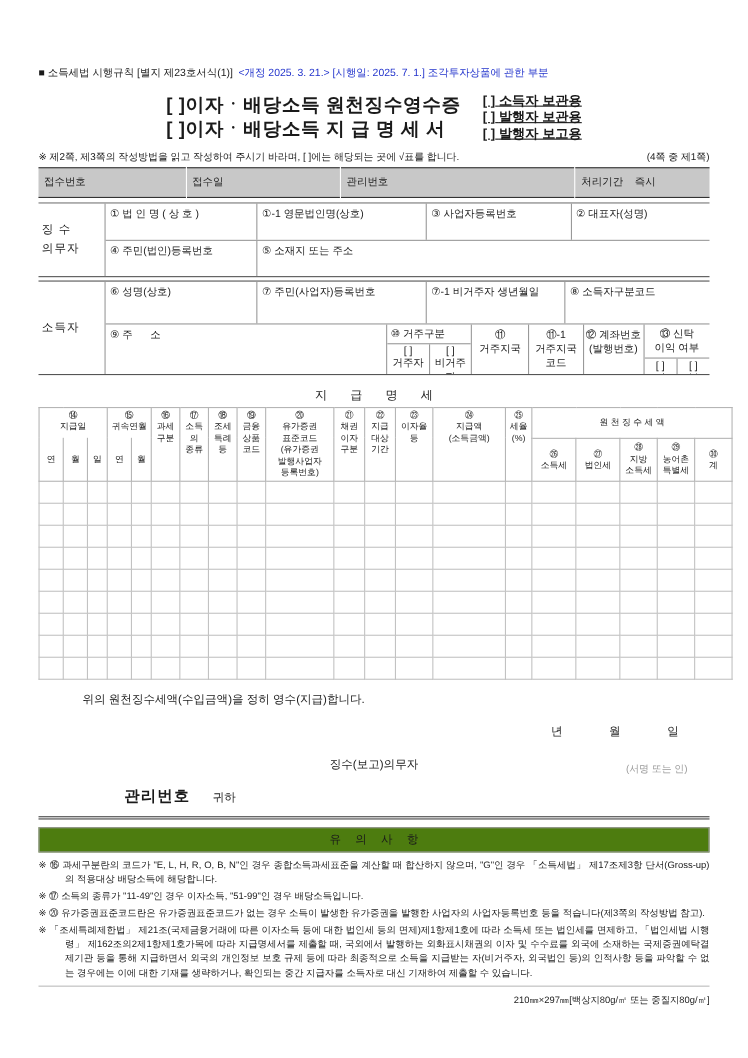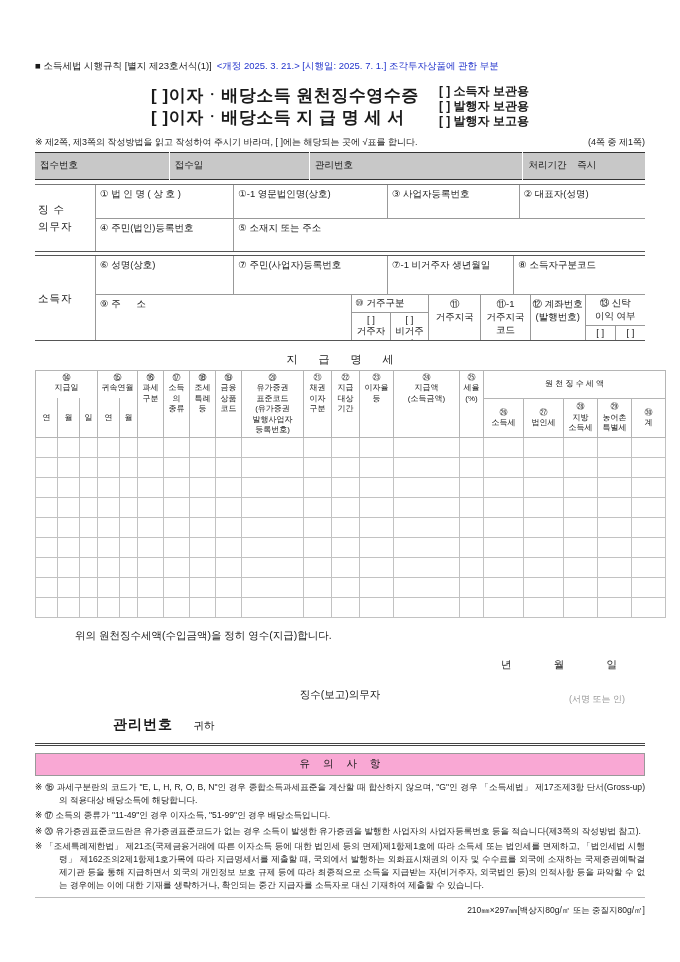--- a/index.html
+++ b/index.html
@@ -15,21 +15,21 @@
   .prelines { white-space: pre-line; }
 
   
   .meta-line { font-size: 9.5px; display: flex; gap: 5px; white-space: nowrap; }
   .meta-line .blue { color: #2233cc; }
 
   
   .title-block { display: flex; justify-content: center; align-items: flex-end; margin-top: 11px; }
   .titles { font-weight: bold; font-size: 17px; line-height: 1.3; letter-spacing: 0.5px; text-align: left; }
   .title-line { white-space: nowrap; }
-  .copies { font-weight: bold; font-size: 12px; line-height: 1.25; margin-left: 20px; white-space: nowrap; }
+  .copies { font-weight: bold; font-size: 12px; line-height: 1.25; margin-left: 20px; white-space: nowrap; text-decoration: underline; }
 
   .instruction-line { display: flex; justify-content: space-between; font-size: 9px; margin-top: 7px; }
 
   
   table.receipt-bar { width: 100%; border-collapse: collapse; margin-top: 3px;
     background: #c8c8c8; border-top: 1.5px solid #333; border-bottom: 1.5px solid #333;
     font-size: 9.5px; table-layout: fixed; }
   table.receipt-bar td { padding: 6px 5px 7px 5px; border-left: 1px solid #fff; vertical-align: top; }
   table.receipt-bar td:first-child { border-left: none; }
   .proc-value { margin-left: 8px; }
@@ -74,21 +74,21 @@
   .date-line span { margin-left: 36px; }
   .obligor-line { position: relative; margin-top: 16px; font-size: 10.5px; text-align: center; }
   .sign-hint { position: absolute; right: 20px; top: 5px; color: #9a9a9a; font-size: 9px; }
   .addressee-line { margin: 13px 0 0 78px; }
   .addressee { font-size: 14px; font-weight: bold; letter-spacing: 1px; }
   .addressee-suffix { font-size: 10.5px; margin-left: 16px; }
 
   .end-rule { margin-top: 9px; height: 3px; border-top: 1px solid #444; border-bottom: 1px solid #444; }
 
   
-  .notice-bar { margin-top: 7px; background: #f9a8d4; border: 1px solid #999;
+  .notice-bar { margin-top: 7px; background: #4d7c0f; border: 1px solid #999;
     text-align: center; font-size: 10.5px; letter-spacing: 5px; padding: 3px 0 4px 5px; }
   .notes { margin-top: 5px; font-size: 8.6px; line-height: 1.52; border-bottom: 1px solid #bbb; padding-bottom: 5px; }
   .note { padding-left: 24px; text-indent: -24px; text-align: justify; margin-top: 2px; }
 
   .paper-spec { text-align: right; font-size: 8.5px; margin-top: 7px; }
 </style>
 </head>
 <body>
 
 <div class="page">

